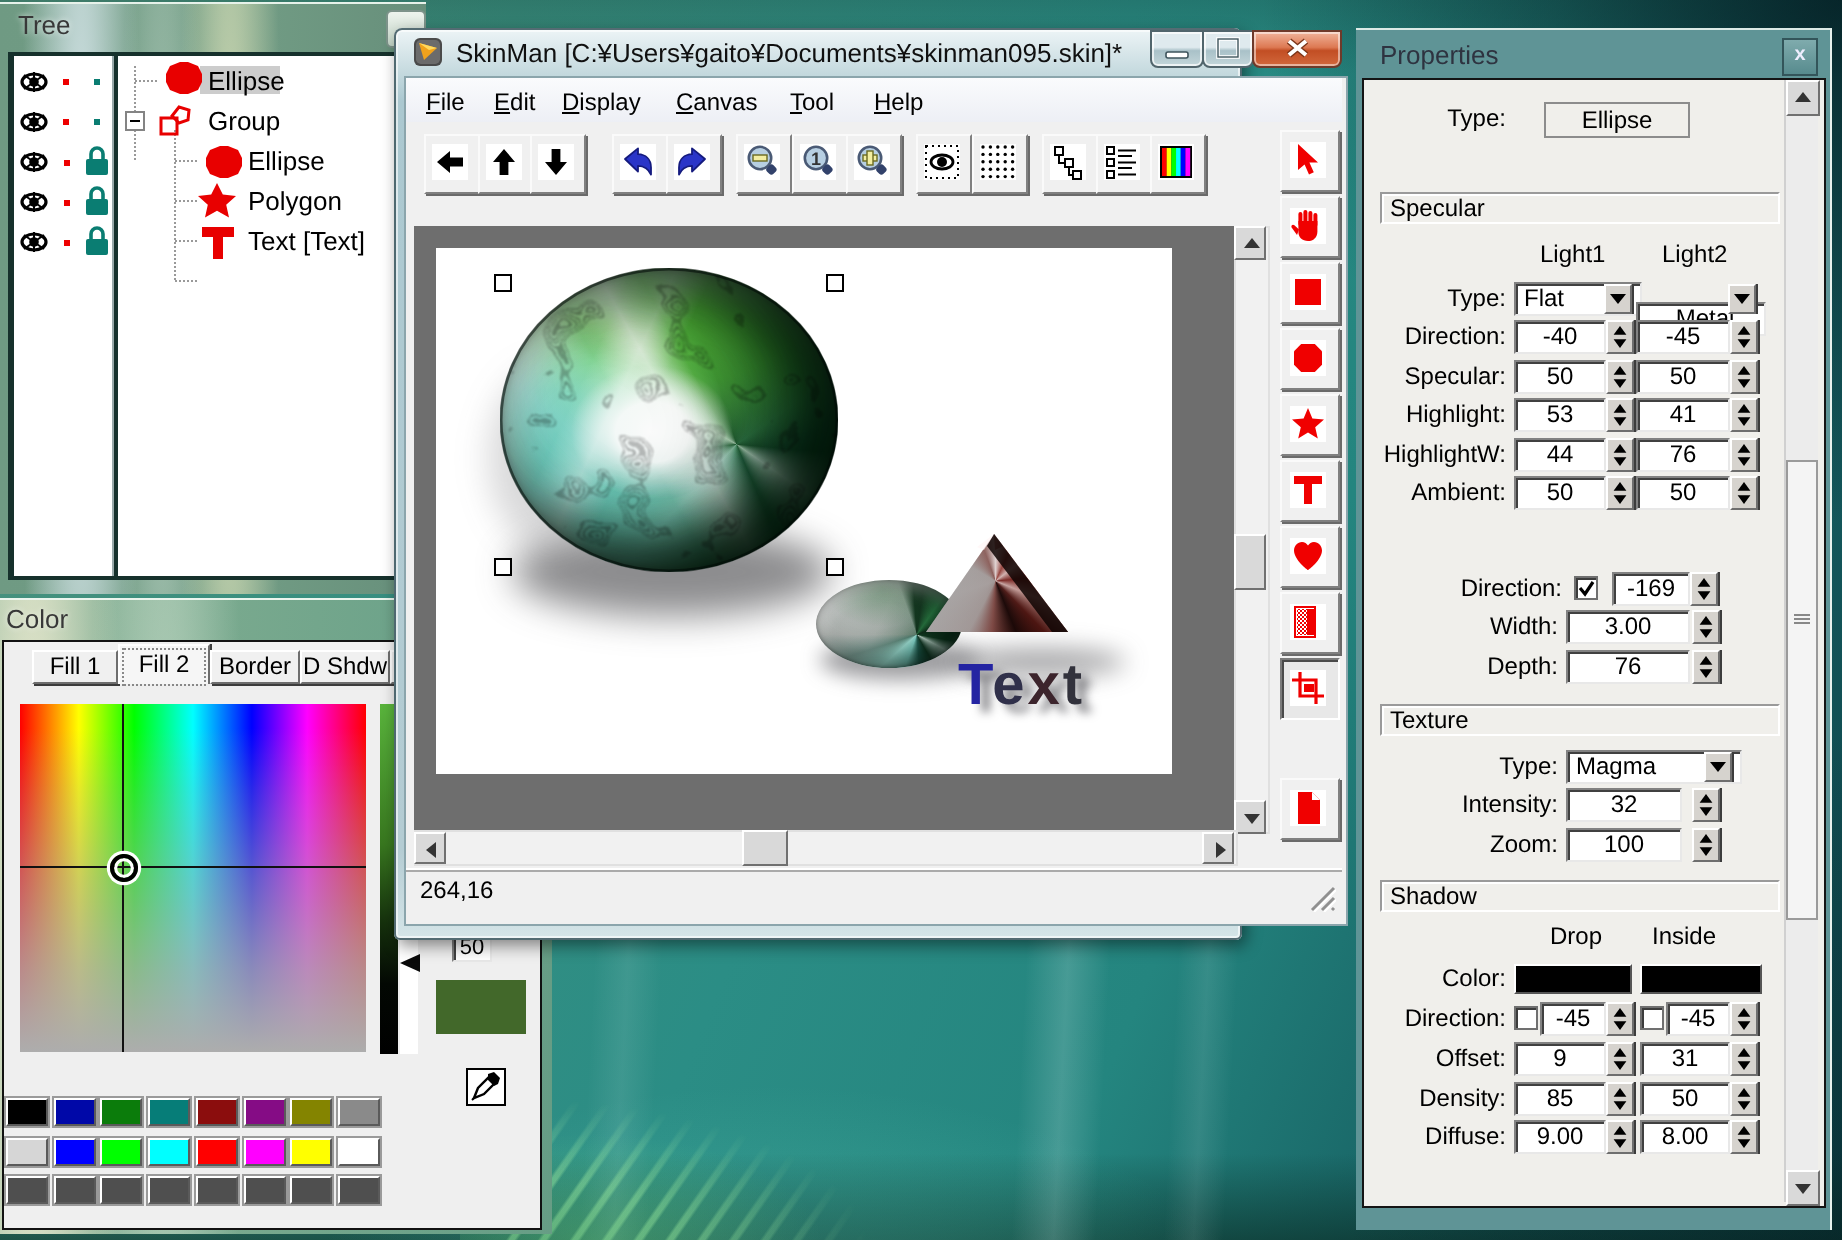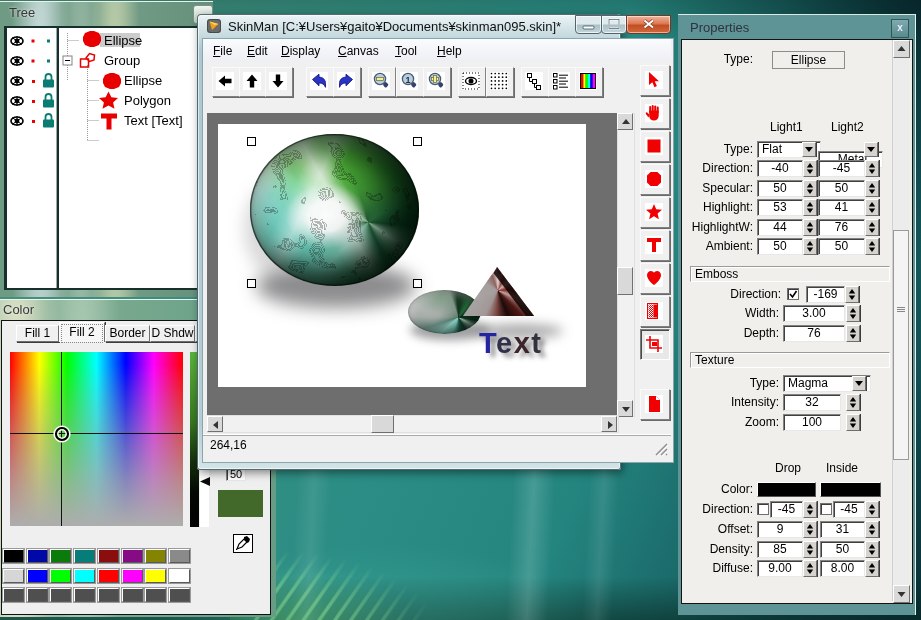--- a/index.html
+++ b/index.html
@@ -478,20 +478,21 @@
 </div>
 
 <div id="props" class="ab" style="left:678px;top:14px;width:237px;height:600px;background:#5f9496;border-top:1px solid #dceae6;border-right:1px solid #e8f2ee;">
   <div class="ab" style="left:12px;top:5px;font-size:13px;color:#2e3340;">Properties</div>
   <div class="ab" style="left:213px;top:4px;width:16px;height:17px;border:1px solid #33555a;background:linear-gradient(#7fabad,#578b8e);color:#eef;font-size:10px;text-align:center;line-height:16px;font-weight:bold;">x</div>
 
   <div class="ab" style="left:3px;top:24px;width:230px;height:563px;background:#f0efeb;border:1px solid #141414;"></div>
   <div id="pbody" class="ab" style="left:4px;top:25px;width:228px;height:561px;overflow:hidden;">
       <div class="ab lbl" style="left:-19px;top:12px;width:90px;">Type:</div>
       <div class="ab" style="left:90px;top:11px;width:71px;height:16px;border:1px solid #8c8c8c;background:#f0efeb;font-size:12px;text-align:center;line-height:16px;">Ellipse</div>
+      <div class="ab grp" style="left:8px;top:56px;width:194px;">Specular</div>
       <div class="ab txt" style="left:88px;top:80px;">Light1</div>
       <div class="ab txt" style="left:149px;top:80px;">Light2</div>
       <div class="ab lbl" style="left:-19px;top:102px;width:90px;">Type:</div>
       <div class="ab fld" style="left:75px;top:101px;width:58px;height:15px;line-height:15px;text-align:left;padding-left:4px;">Flat</div>
       <div class="ab spin" style="left:120px;top:102px;width:12px;height:13px;">
         <svg width="12" height="13">
           <path d="M6 9l4-5H2z" fill="#000"></path>
         </svg>
       </div>
       <div class="ab fld" style="left:136px;top:111px;width:59px;height:15px;line-height:15px;text-align:center;padding-left:4px;">Metal</div>
@@ -568,21 +569,20 @@
           <path d="M6 13l3.2-4.4H2.8z" fill="#000"></path>
         </svg>
       </div>
       <div class="ab fld" style="left:136px;top:198px;width:45px;height:15px;line-height:15px;">50</div>
       <div class="ab spin" style="left:183px;top:198px;width:12px;height:15px;">
         <svg width="12" height="15">
           <path d="M6 2l3.2 4.4H2.8z" fill="#000"></path>
           <path d="M6 13l3.2-4.4H2.8z" fill="#000"></path>
         </svg>
       </div>
-      <div class="ab grp" style="left:8px;top:226px;width:194px;">Emboss</div>
       <div class="ab lbl" style="left:9px;top:247px;width:90px;">Direction:</div>
       <div class="ab cb" style="left:105px;top:248px;width:10px;height:10px;"><svg width="10" height="10">
           <path d="M2 5l2.5 3L8.5 2" fill="none" stroke="#000" stroke-width="1.6"></path>
         </svg></div>
       <div class="ab fld" style="left:124px;top:246px;width:37px;height:15px;line-height:15px;">-169</div>
       <div class="ab spin" style="left:163px;top:246px;width:12px;height:15px;">
         <svg width="12" height="15">
           <path d="M6 2l3.2 4.4H2.8z" fill="#000"></path>
           <path d="M6 13l3.2-4.4H2.8z" fill="#000"></path>
         </svg>
@@ -620,20 +620,21 @@
         </svg>
       </div>
       <div class="ab lbl" style="left:7px;top:375px;width:90px;">Zoom:</div>
       <div class="ab fld" style="left:101px;top:374px;width:56px;height:15px;line-height:15px;">100</div>
       <div class="ab spin" style="left:164px;top:374px;width:12px;height:15px;">
         <svg width="12" height="15">
           <path d="M6 2l3.2 4.4H2.8z" fill="#000"></path>
           <path d="M6 13l3.2-4.4H2.8z" fill="#000"></path>
         </svg>
       </div>
+      <div class="ab grp" style="left:8px;top:400px;width:194px;">Shadow</div>
       <div class="ab txt" style="left:93px;top:421px;">Drop</div>
       <div class="ab txt" style="left:144px;top:421px;">Inside</div>
       <div class="ab lbl" style="left:-19px;top:442px;width:90px;">Color:</div>
       <div class="ab" style="left:75px;top:442px;width:57px;height:13px;background:#000;border:1px solid #fff;border-bottom-color:#555;border-right-color:#555;"></div>
       <div class="ab" style="left:138px;top:442px;width:59px;height:13px;background:#000;border:1px solid #fff;border-bottom-color:#555;border-right-color:#555;"></div>
       <div class="ab lbl" style="left:-19px;top:462px;width:90px;">Direction:</div>
       <div class="ab cb" style="left:75px;top:463px;width:10px;height:10px;"></div>
       <div class="ab fld" style="left:88px;top:461px;width:31px;height:15px;line-height:15px;">-45</div>
       <div class="ab spin" style="left:121px;top:461px;width:12px;height:15px;">
         <svg width="12" height="15">

